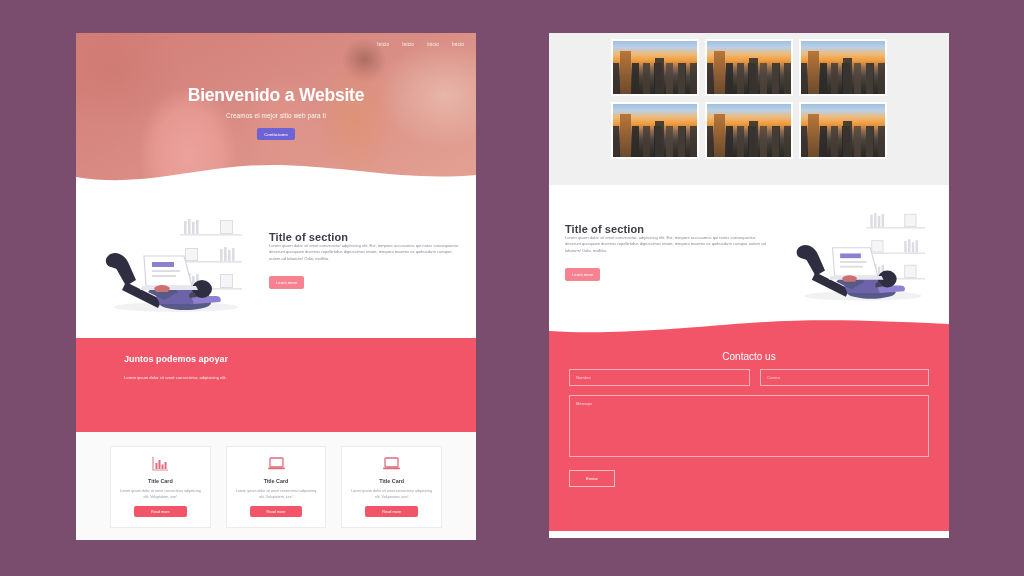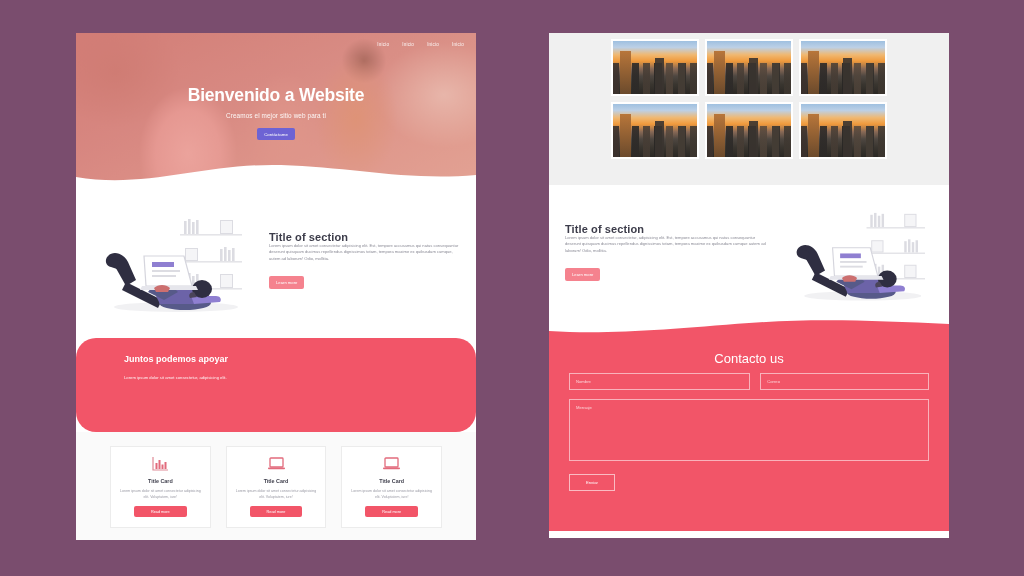--- a/index.html
+++ b/index.html
@@ -122,21 +122,20 @@
     border-radius: 2px;
     font-family: inherit;
     cursor: pointer;
   }
 
   
   .cta {
     background: #f25568;
     padding: 16px 48px 18px 48px;
     height: 94px;
-    border-radius: 20px;
   }
   .cta-title {
     color: #ffffff;
     font-size: 9px;
     font-weight: bold;
     margin-bottom: 11px;
   }
   .cta-sub {
     color: rgba(255,255,255,0.92);
     font-size: 4.2px;
@@ -258,21 +257,21 @@
 
   
   .contact {
     background: #f25568;
     padding: 10px 20px 18px 20px;
     height: 190px;
   }
   .contact-title {
     text-align: center;
     color: #ffffff;
-    font-size: 13px;
+    font-size: 10px;
     margin-bottom: 7px;
     font-weight: normal;
   }
   .field-row { display: flex; gap: 10px; margin-bottom: 9px; }
   .inp {
     background: transparent;
     border: 1px solid rgba(255,255,255,0.55);
     color: #ffffff;
     font-size: 4.2px;
     padding: 5px 6px;

